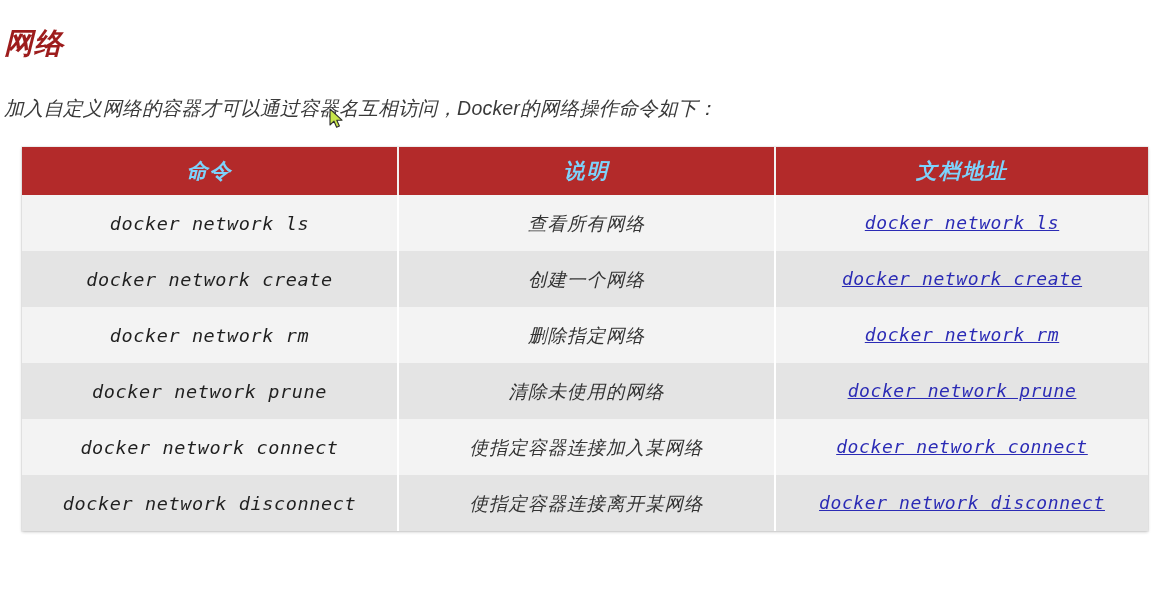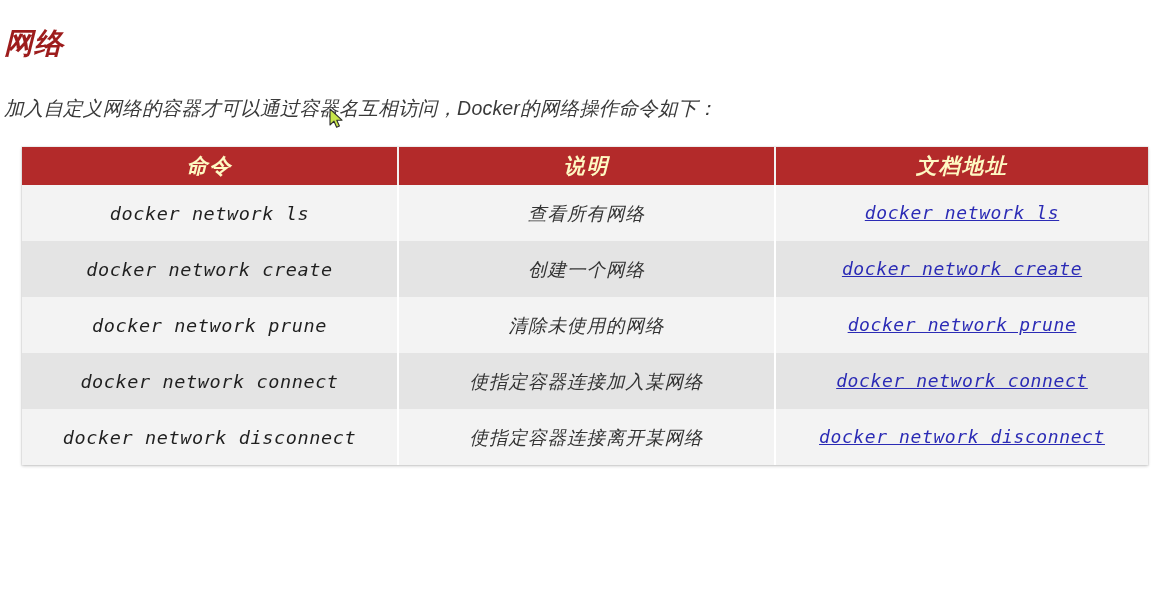--- a/index.html
+++ b/index.html
@@ -59,25 +59,25 @@
     border-collapse: collapse;
     width: 100%;
     table-layout: fixed;
   }
   table.cmd-table col.c1 { width: 376px; }
   table.cmd-table col.c2 { width: 377px; }
   table.cmd-table col.c3 { width: 373px; }
 
   table.cmd-table thead th {
     background: #b32a2a;
-    color: #fef9c3;
+    color: #7dd3fc;
     font-size: 21px;
     font-weight: bold;
     letter-spacing: 2px;
-    height: 38px;
+    height: 48px;
     padding: 0;
     text-align: center;
     border-right: 2px solid #f2f2f2;
     box-sizing: border-box;
   }
   table.cmd-table thead th:last-child { border-right: none; }
 
   table.cmd-table tbody td {
     height: 56px;
     padding: 0 6px;
@@ -155,20 +155,25 @@
             <td class="cell-cmd">docker network ls</td>
             <td class="cell-desc">查看所有网络</td>
             <td class="cell-link"><a class="doclink">docker network ls</a></td>
           </tr>
           <tr>
             <td class="cell-cmd">docker network create</td>
             <td class="cell-desc">创建一个网络</td>
             <td class="cell-link"><a class="doclink">docker network create</a></td>
           </tr>
           <tr>
+            <td class="cell-cmd">docker network rm</td>
+            <td class="cell-desc">删除指定网络</td>
+            <td class="cell-link"><a class="doclink">docker network rm</a></td>
+          </tr>
+          <tr>
             <td class="cell-cmd">docker network prune</td>
             <td class="cell-desc">清除未使用的网络</td>
             <td class="cell-link"><a class="doclink">docker network prune</a></td>
           </tr>
           <tr>
             <td class="cell-cmd">docker network connect</td>
             <td class="cell-desc">使指定容器连接加入某网络</td>
             <td class="cell-link"><a class="doclink">docker network connect</a></td>
           </tr>
           <tr>

